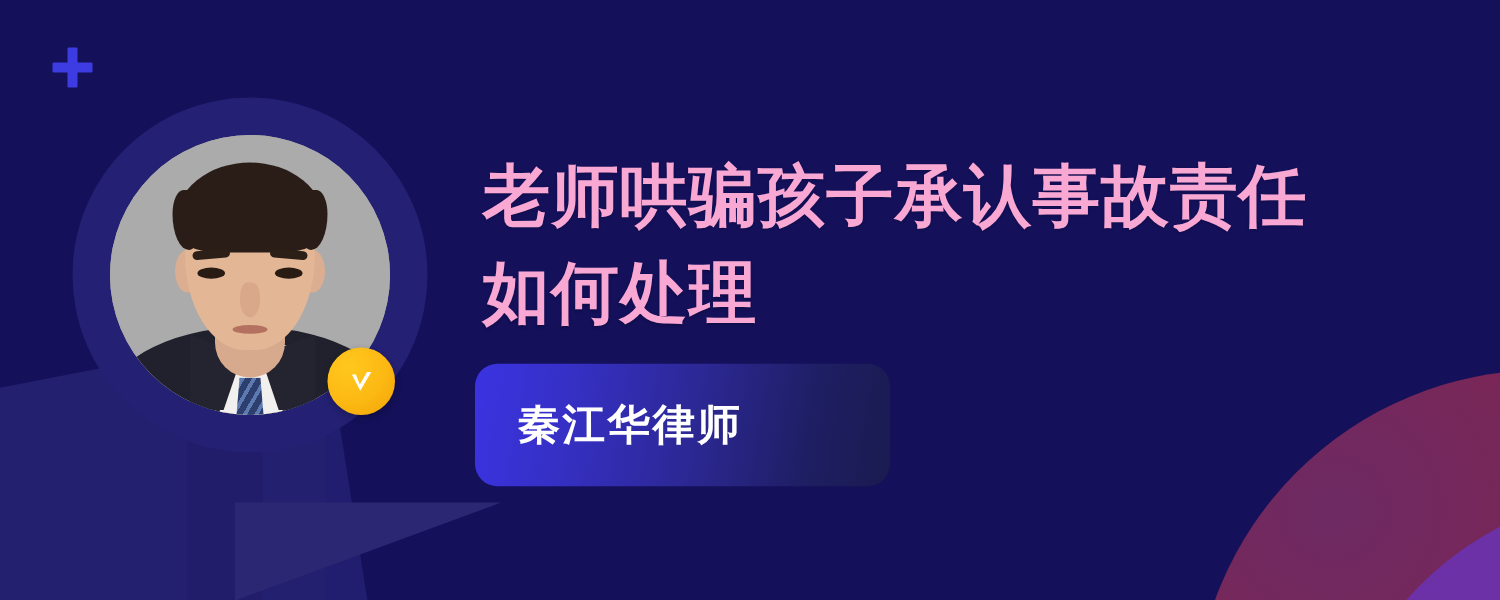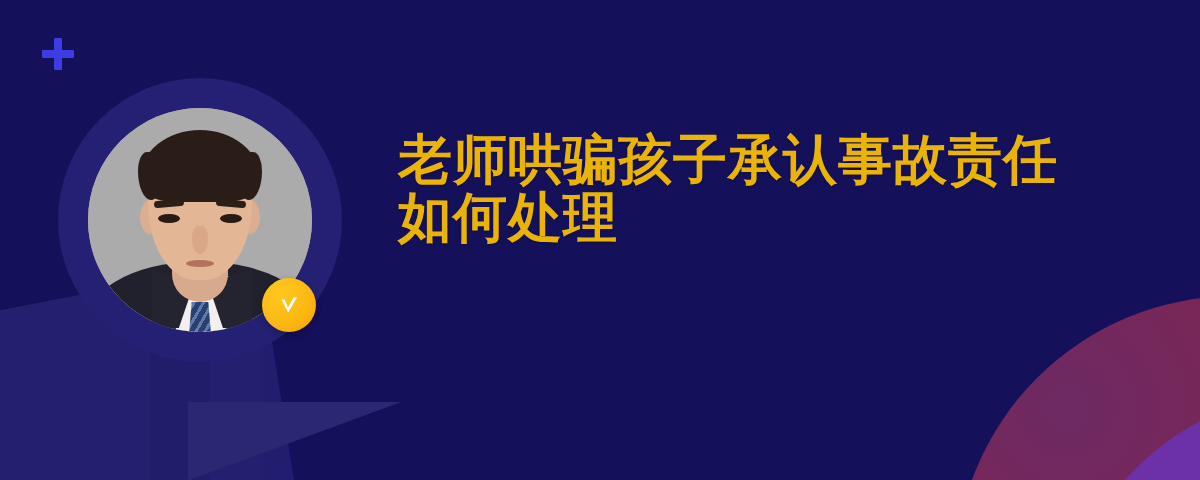--- a/index.html
+++ b/index.html
@@ -284,24 +284,24 @@
   .verified-badge svg { display: block; }
 
   
   .content {
     position: absolute;
     left: 386px;
     top: 118px;
     width: 740px;
   }
   .title {
-    margin: 12px;
-    color: #eab308;
+    margin: 0;
+    color: #f9a8d4;
     font-size: 54px;
-    line-height: 58px;
+    line-height: 78px;
     font-weight: bold;
     letter-spacing: 1px;
     max-width: 690px;
     text-shadow: 0 1px 2px rgba(0,0,0,.18);
   }
   .name-badge {
     position: absolute;
     left: 380px;
     top: 291px;
     width: 332px;
@@ -362,14 +362,17 @@
       <svg width="30" height="30" viewBox="0 0 30 30" aria-hidden="true">
         <path d="M7.5 9.5 L14.2 22.5 L23 7.5 L19.6 7.5 L13.9 17.6 L10.7 9.5 Z" fill="#ffffff"></path>
       </svg>
     </div>
   </div>
 
   <div class="content">
     <h1 class="title">老师哄骗孩子承认事故责任如何处理</h1>
   </div>
 
+  <div class="name-badge">
+    <span class="name-badge-text">秦江华律师</span>
+  </div>
 
 </div>
 
 </body></html>

